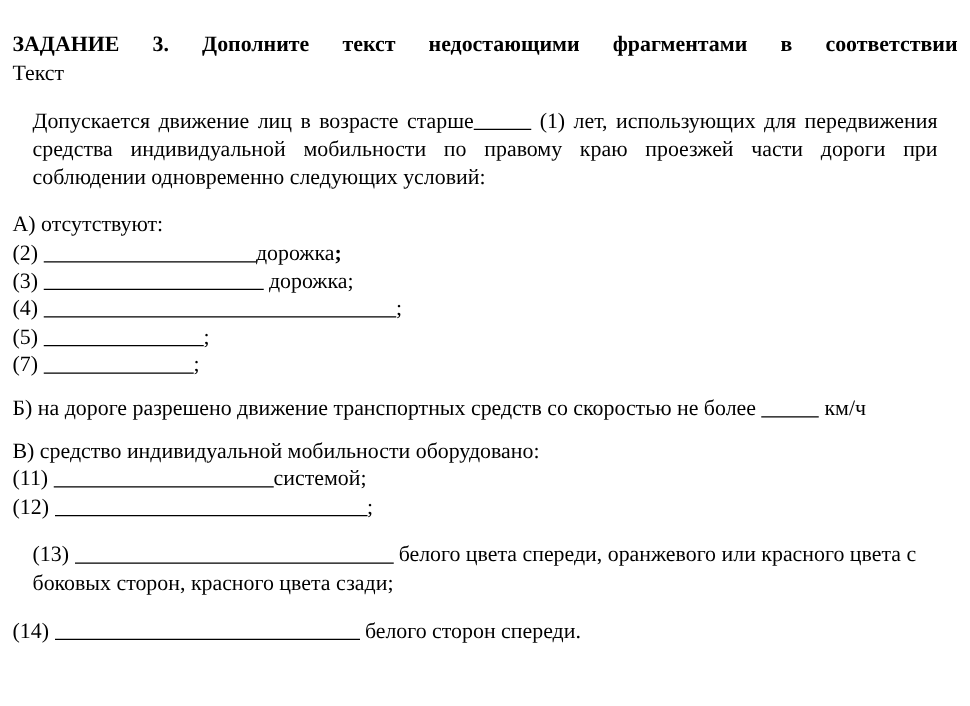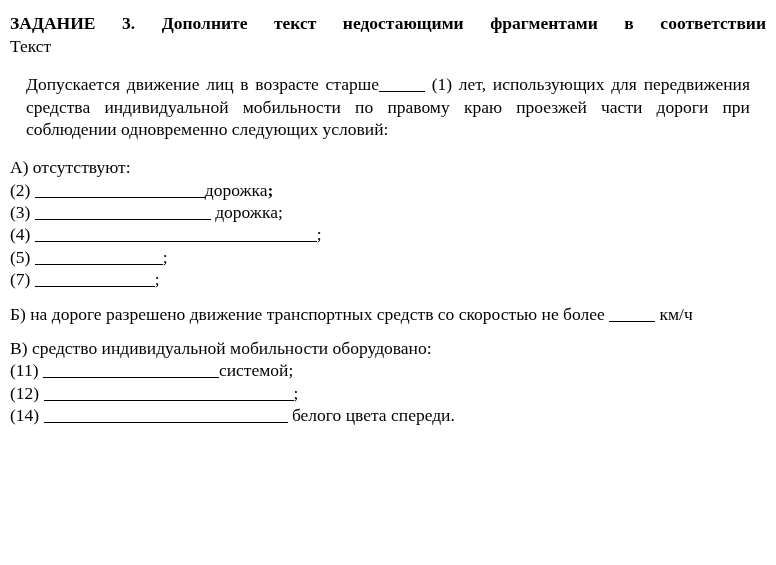--- a/index.html
+++ b/index.html
@@ -11,21 +11,21 @@
     width: 776px;
     height: 565px;
     font-family: "Liberation Serif", serif;
     color: #000000;
     overflow: hidden;
   }
   .page {
     width: 776px;
     height: 565px;
     box-sizing: border-box;
-    padding: 12px 10px 0 10px;
+    padding: 24px 10px 0 10px;
   }
   .task-heading {
     font-family: "Liberation Serif", serif;
     font-weight: bold;
     font-size: 17.5px;
     line-height: 1.30;
     text-align: justify;
     text-align-last: justify;
     margin: 0 0 0 0;
     letter-spacing: 0px;
@@ -137,19 +137,23 @@
   <div class="line">
     <span>(11)</span>
     <span class="fill f-9"></span><span>системой;</span>
   </div>
 
   <div class="line">
     <span>(12)</span>
     <span class="fill f-10"></span><span>;</span>
   </div>
 
+  <div class="para nojust">
+    <span>(13)</span>
+    <span class="fill f-12"></span><span> белого цвета спереди, оранжевого или красного цвета с боковых  сторон, красного цвета сзади;</span>
+  </div>
 
   <div class="line">
     <span>(14)</span>
-    <span class="fill f-13"></span><span> белого цвета спереди.</span>
+    <span class="fill f-13"></span><span> белого сторон спереди.</span>
   </div>
 
 </div>
 
 </body></html>

